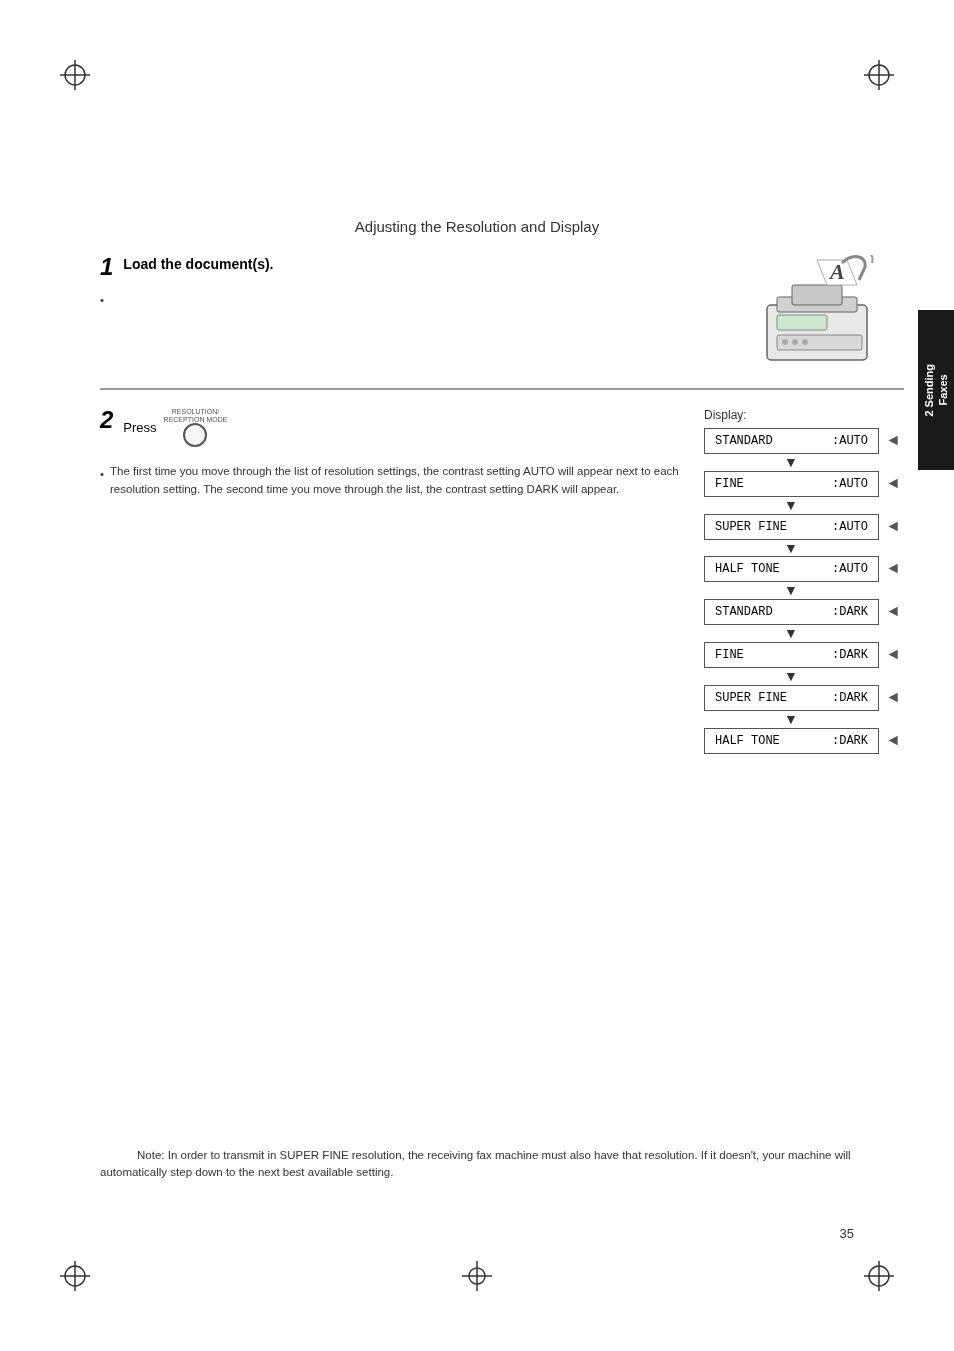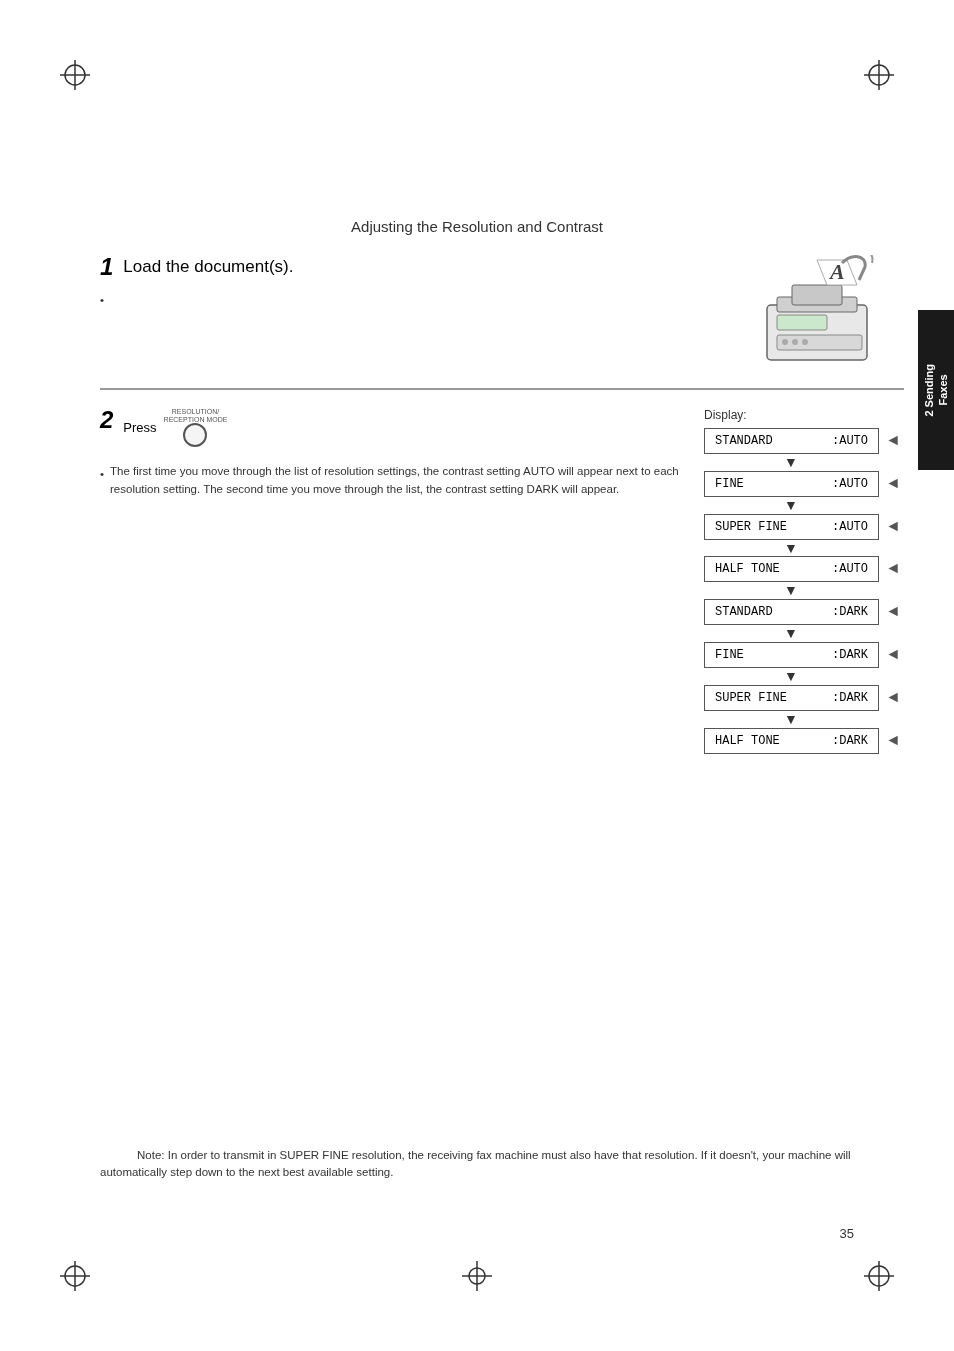--- a/index.html
+++ b/index.html
@@ -85,22 +85,22 @@
     .step-number {
       font-size: 24px;
       font-weight: bold;
       font-style: italic;
       float: left;
       margin-right: 10px;
       line-height: 1;
     }
 
     .step-heading {
-      font-size: 17px;
-      font-weight: normal;
+      font-size: 14px;
+      font-weight: bold;
       margin-bottom: 0;
       line-height: 1.4;
     }
 
     .step-body {
       font-size: 11.5px;
       color: #333;
       line-height: 1.5;
       margin-top: 8px;
     }
@@ -232,21 +232,21 @@
   <line class="reg-cross" x1="15" y1="0" x2="15" y2="30"></line>
   <line class="reg-cross" x1="0" y1="15" x2="30" y2="15"></line>
 </svg>
 
 <svg class="reg-mark" style="position:absolute; bottom:60px; left:50%; transform:translateX(-50%);" viewBox="0 0 30 30">
   <circle class="reg-circle" cx="15" cy="15" r="8"></circle>
   <line class="reg-cross" x1="15" y1="0" x2="15" y2="30"></line>
   <line class="reg-cross" x1="0" y1="15" x2="30" y2="15"></line>
 </svg>
 
-<div class="page-title">Adjusting the Resolution and Contrast</div>
+<div class="page-title">Adjusting the Resolution and Display</div>
 
 <div class="side-tab">
   <span class="side-tab-text">2  Sending
 Faxes</span>
 </div>
 
 <div class="main-content">
 
   <div class="step-box-top">
     <div class="step-content-left">

